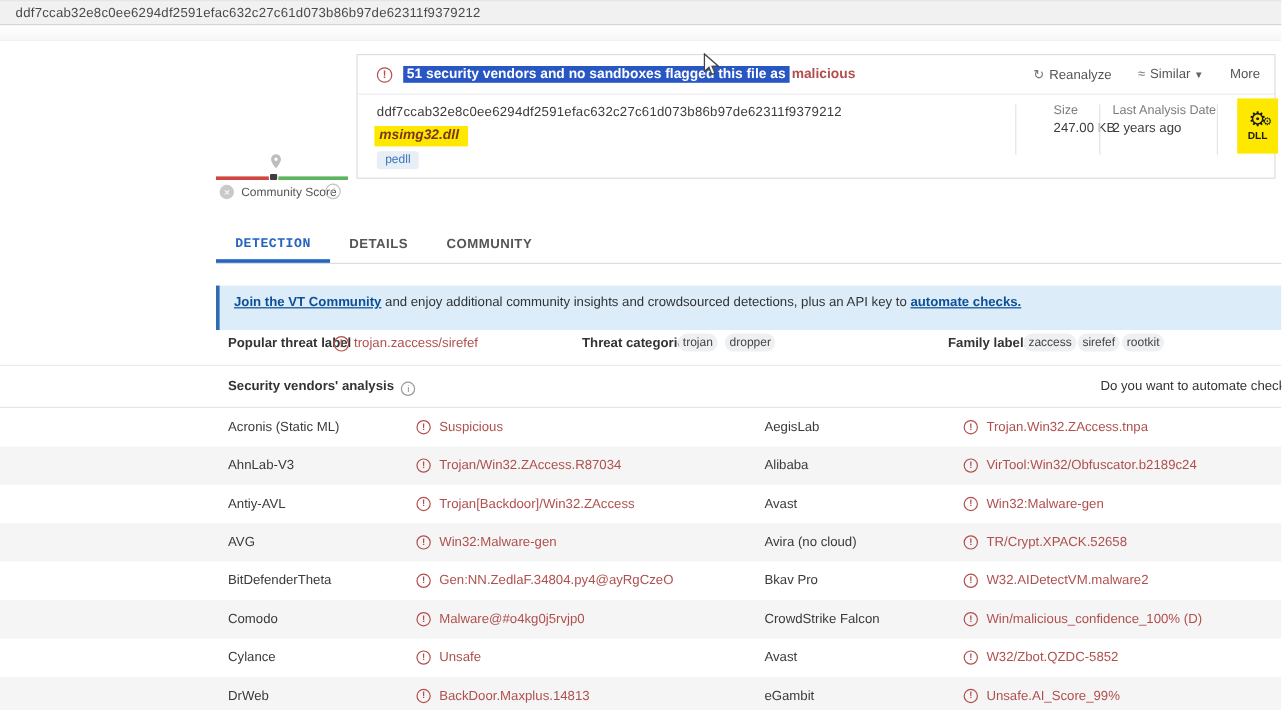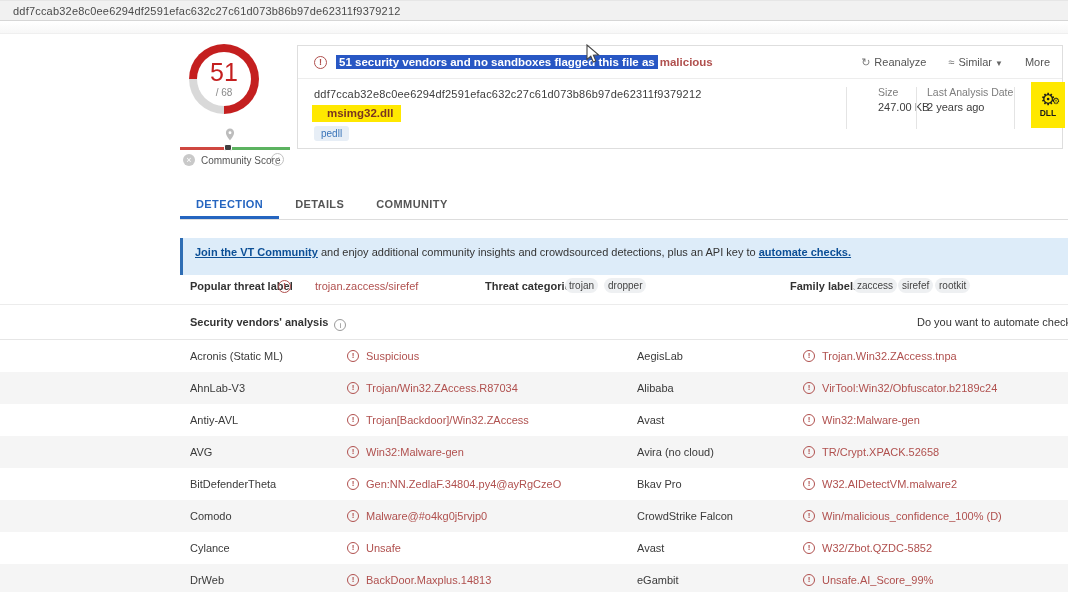--- a/index.html
+++ b/index.html
@@ -43,53 +43,53 @@
   .msg .sel { background:#2857c4; color:#fff; padding:1px 3px; }
   .msg .mal { color:#b0504e; margin-left:2px; }
   .actions { margin-left:auto; display:flex; align-items:center; gap:22px; font-size:11px; color:#555; white-space:nowrap; }
   .actions .action { cursor:pointer; }
   .actions .aicon { color:#777; margin-right:4px; font-size:11px; }
   .caret { font-size:8px; color:#666; margin-left:3px; }
 
   .card-body { position:relative; height:70px; }
   .c-hash { position:absolute; left:16px; top:9px; font-size:11px; color:#3c3c3c; letter-spacing:.2px; }
   .c-file { position:absolute; left:14px; top:26px; font-size:11.5px; color:#7a3520;
-            background:#ffe800; padding:2px 8px 3px 15px; font-weight:bold; }
+            background:#ffe800; padding:2px 8px 3px 4px; font-weight:bold;font-style:italic; }
   .c-tag { position:absolute; left:16px; top:47px; font-size:10px; color:#3a74b8;
            background:#e7eef6; border-radius:3px; padding:2px 7px; }
   .vsep { position:absolute; top:8px; height:42px; width:1px; background:#e4e4e4; }
   .sep1 { left:548px; } .sep2 { left:618px; } .sep3 { left:716px; }
   .infocol { position:absolute; top:7px; }
   .col-size { left:580px; } .col-date { left:629px; }
   .ilabel { font-size:10.5px; color:#7d7d7d; }
   .ivalue { font-size:11px; color:#3c3c3c; margin-top:3px; }
   .dllbox { position:absolute; left:733px; top:3px; width:34px; height:46px; background:#ffe800;
             display:flex; flex-direction:column; align-items:center; justify-content:center; }
   .gearbig { font-size:17px; line-height:15px; color:#1c1c1c; }
   .gearsmall { position:absolute; left:21px; top:14px; font-size:9px; color:#1c1c1c; }
   .dlltxt { font-size:8.5px; font-weight:bold; color:#1c1c1c; margin-top:1px; }
 
   
   .tabs { position:absolute; left:180px; top:192px; width:888px; height:28px;
           border-bottom:1px solid #ddd; display:flex; }
   .tab { padding:0 16px; font-size:11px; font-weight:bold; letter-spacing:.4px; color:#555;
          line-height:25px; cursor:pointer; }
-  .tab.active { color:#2565c0; border-bottom:3px solid #2565c0; }
+  .tab.active { color:#2565c0; border-bottom:3px solid #2565c0;font-family:Liberation Mono, monospace; }
 
   
   .banner { position:absolute; left:180px; top:238px; width:888px; height:37px; background:#ddecf9;
             border-left:3px solid #2e6db4; line-height:29px; padding-left:12px;
             font-size:11px; color:#333; white-space:nowrap; overflow:hidden; }
   .banner a { color:#0c4f96; font-weight:bold; text-decoration:underline; cursor:pointer; }
 
   
   .threatrow { position:absolute; left:0; top:270px; width:1068px; height:35px; border-bottom:1px solid #ececec; }
   .bold { font-weight:bold; color:#333; font-size:11px; }
   .threatrow > * { position:absolute; top:10px; }
-  .t-pop { left:190px; } .t-popicon { left:278px; top:10px; } .t-popval { left:295px; color:#b0504e; font-size:11px;margin-left:20px; }
+  .t-pop { left:190px; } .t-popicon { left:278px; top:10px; } .t-popval { left:295px; color:#b0504e; font-size:11px; }
   .t-cat { left:485px; } .chip { background:#eef0f2; border-radius:9px; font-size:10px; color:#444;
            padding:2px 4px; top:8px; }
   .ch1 { left:565px; } .ch2 { left:604px; }
   .t-fam { left:790px; } .ch3 { left:853px; } .ch4 { left:898px;text-align:right; } .ch5 { left:935px; }
 
   
   .vheader { position:absolute; left:0; top:305px; width:1068px; height:35px; border-bottom:1px solid #e6e6e6; }
   .vh-title { position:absolute; left:190px; top:11px; }
   .infoi { display:inline-block; width:12px; height:12px; border-radius:50%; border:1px solid #9a9a9a;
            color:#8a8a8a; font-size:8px; line-height:11px; text-align:center; font-weight:normal;
@@ -111,26 +111,20 @@
 </head>
 <body>
 
 <div id="app">
 
   <div class="topbar">
     <span class="hash">ddf7ccab32e8c0ee6294df2591efac632c27c61d073b86b97de62311f9379212</span>
   </div>
   <div class="topshadow"></div>
 
-  <div class="ring">
-    <div class="ring-inner">
-      <div class="score-num">51</div>
-      <div class="score-den">/ 68</div>
-    </div>
-  </div>
   <svg class="pin" width="14" height="16" viewBox="0 0 24 26">
     <path fill="#bdbdbd" d="M12 2C8.1 2 5 5.1 5 9c0 5.2 7 13 7 13s7-7.8 7-13c0-3.9-3.1-7-7-7zm0 9.5A2.5 2.5 0 1 1 12 6.5a2.5 2.5 0 0 1 0 5z"></path>
   </svg>
   <div class="votebar"></div>
   <div class="votemarker"></div>
   <span class="xcirc">×</span>
   <span class="commscore">Community Score</span>
   <span class="ckcirc">✓</span>
 
   <div class="card">

